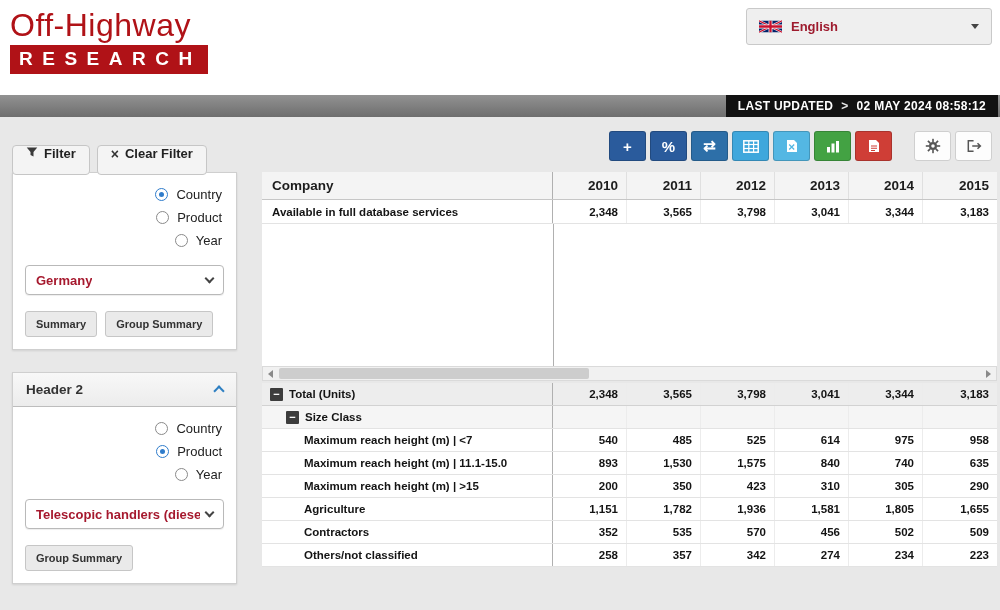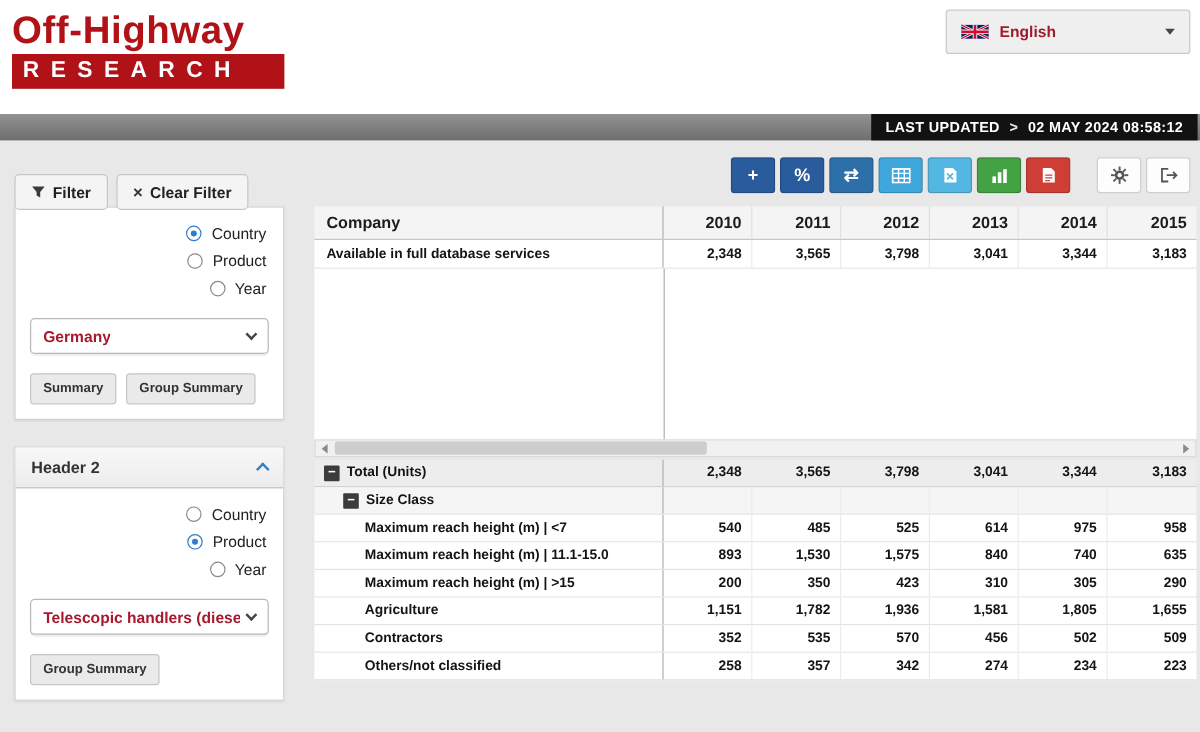--- a/index.html
+++ b/index.html
@@ -2,41 +2,41 @@
 <html><head>
 <meta charset="utf-8">
 <style>
   * { box-sizing: border-box; margin: 0; padding: 0; }
   html,body { width:1000px; height:610px; overflow:hidden; }
   body { font-family: "Liberation Sans", sans-serif; background:#e8e8e8; color:#222; }
 
   
   .top-header { height:95px; background:#fff; position:relative; }
   .logo { position:absolute; left:10px; top:7px; }
-  .logo-line1 { font-size:32px; font-weight:700; color:#b01217; letter-spacing:0.5px; line-height:36px; }
+  .logo-line1 { font-size:32px; font-weight:400; color:#b01217; letter-spacing:0.5px; line-height:36px; }
   .logo-line2 { background:#b01217; color:#fff; font-weight:bold; font-size:19px;
-                letter-spacing:9.5px; padding:3px 0 4px 9px; width:227px; margin-top:2px; }
-  .lang-box { position:absolute; right:8px; top:8px; width:204px; height:37px; background:#efefef;
+                letter-spacing:9.5px; padding:3px 0 4px 9px; width:198px; margin-top:2px; }
+  .lang-box { position:absolute; right:8px; top:8px; width:246px; height:37px; background:#efefef;
               border:1px solid #c9c9c9; border-radius:3px; display:flex; align-items:center;
               padding:0 12px; cursor:pointer; }
   .flag { display:inline-flex; margin-right:9px; }
   .lang-label { color:#9e1b2e; font-weight:bold; font-size:13px; flex:1; }
   .lang-caret { width:0; height:0; border-left:4px solid transparent; border-right:4px solid transparent;
                 border-top:5px solid #444; }
 
   
   .status-bar { height:22px; background:linear-gradient(#929292,#6e6e6e); display:flex; justify-content:flex-end; }
   .status-inner { background:#121212; color:#fff; display:flex; align-items:center; gap:8px;
                   padding:0 12px; font-size:12px; font-weight:bold; margin-right:2px; letter-spacing:0.3px; }
   .status-sep { color:#e8e8e8; font-weight:bold; }
 
   
   .actions-row { height:32px; margin:13px 8px 10px 12px; position:relative; display:flex; align-items:center; }
   .fbtn { height:30px; background:#f4f4f4; border:1px solid #c6c6c6; border-radius:4px;
-          display:inline-flex; align-items:center; gap:6px; padding:0 13px; font-size:13px;
+          display:inline-flex; align-items:flex-start; gap:6px; padding:0 13px; font-size:13px;
           color:#222; font-weight:600; margin-right:7px; cursor:pointer; font-family:inherit;margin-top:28px; }
   .clear-x { font-weight:bold; font-size:14px; color:#333; }
   .tools { position:absolute; right:0; top:1px; display:flex; align-items:center; }
   .tbtn { width:37px; height:30px; border-radius:3px; border:1px solid rgba(0,0,0,.18);
           display:flex; align-items:center; justify-content:center; color:#fff; font-weight:bold;
           font-size:15px; margin-left:4px; cursor:pointer; font-family:inherit; }
   .tb-darkblue { background:#2a5b9c; }
   .tb-midblue  { background:#2d6fa8; }
   .tb-blue     { background:#3fa7dc; }
   .tb-ltblue   { background:#54b7e3; }

